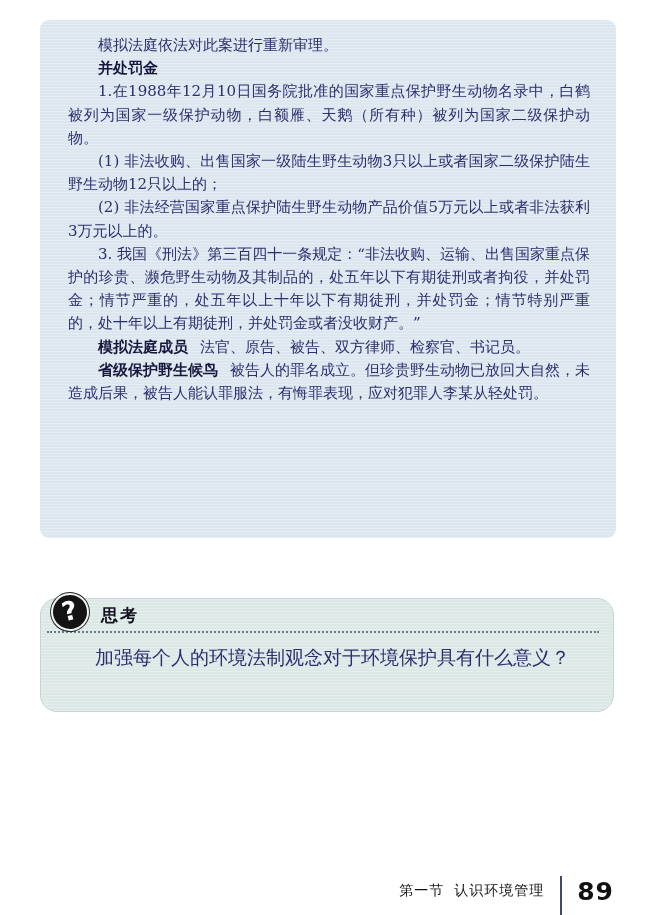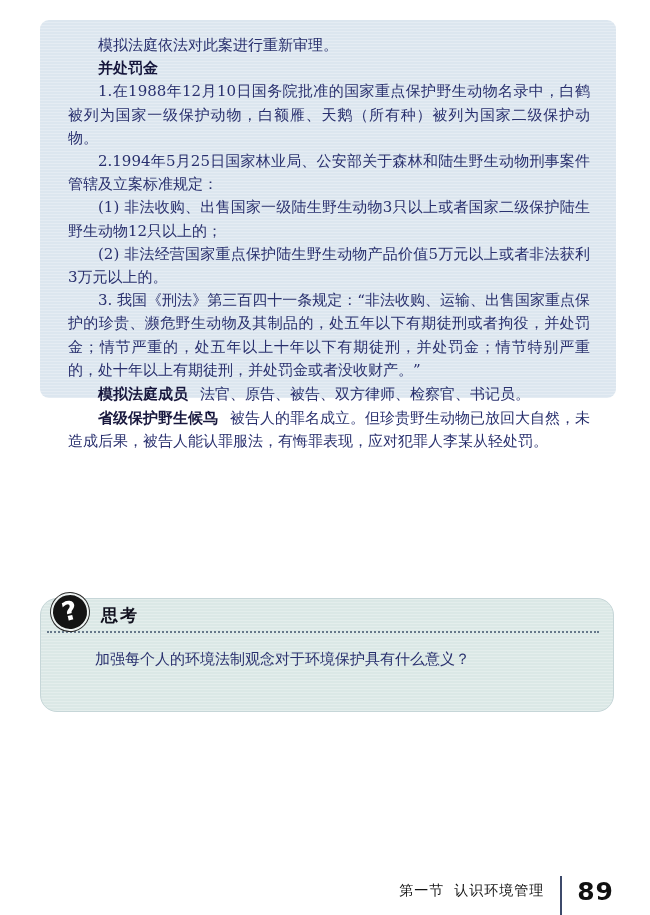--- a/index.html
+++ b/index.html
@@ -3,35 +3,35 @@
 <meta charset="utf-8">
 <style>
   html,body{margin:0;padding:0;}
   body{
     width:650px;height:915px;position:relative;background:#ffffff;
     font-family:"DejaVu Serif","Liberation Serif",serif;
     overflow:hidden;
   }
   
   .content-box{
-    position:absolute;left:40px;top:20px;width:576px;height:378px;
+    position:absolute;left:40px;top:20px;width:576px;height:518px;
     background:#dce6ef;border-radius:9px;box-sizing:border-box;
     padding:14px 26px 0 28px;
     background-image:repeating-linear-gradient(0deg,rgba(255,255,255,.25) 0 1px,rgba(0,0,0,0) 1px 3px);
   }
   .para{
     font-size:15px;line-height:23.2px;color:#29306e;
     text-align:justify;text-indent:2em;margin:0;
   }
   .para.heading{
     font-family:"DejaVu Sans","Liberation Sans",sans-serif;
     font-weight:bold;color:#17173d;text-align:left;
   }
   .para b{
-    font-family:Liberation Sans, sans-serif;
+    font-family:Liberation Serif, serif;
     font-weight:bold;color:#17173d;margin-right:.8em;font-style:normal;
   }
   
   .think-box{
     position:absolute;left:40px;top:598px;width:574px;height:114px;
     background:#dbe8e6;border:1px solid #c6d6d8;border-radius:17px;
     box-sizing:border-box;
     background-image:repeating-linear-gradient(0deg,rgba(255,255,255,.25) 0 1px,rgba(0,0,0,0) 1px 3px);
   }
   .think-header{
@@ -45,21 +45,21 @@
     color:#ffffff;font-family:"DejaVu Sans","Liberation Sans",sans-serif;
     font-weight:bold;font-size:26px;line-height:33px;text-align:center;
     transform:rotate(-14deg);
   }
   .think-title{
     position:absolute;left:54px;top:5px;
     font-family:Liberation Mono, monospace;
     font-weight:bold;font-size:17px;color:#10101e;letter-spacing:2px;
   }
   .think-question{
-    margin:15px 20px 0 54px;font-size:15px;line-height:23px;color:#29306e;
+    margin:15px 20px 0 54px;font-size:19px;line-height:23px;color:#29306e;font-family:Liberation Mono, monospace;
   }
   
   .footer{
     position:absolute;top:876px;right:36px;display:flex;align-items:flex-start;
     font-family:"DejaVu Sans","Liberation Sans",sans-serif;
   }
   .footer-section{
     font-weight:normal;font-size:14px;color:#141414;padding-top:6px;
     margin-right:16px;letter-spacing:1px;white-space:nowrap;
   }
@@ -68,21 +68,20 @@
   .footer-page{font-weight:bold;font-size:25px;color:#111111;padding-top:1px;letter-spacing:1px;}
 </style>
 </head>
 <body>
 
 <div class="content-box">
   <div>
       <div class="para">模拟法庭依法对此案进行重新审理。</div>
       <div class="para heading">并处罚金</div>
       <div class="para">1.在1988年12月10日国务院批准的国家重点保护野生动物名录中，白鹤被列为国家一级保护动物，白额雁、天鹅（所有种）被列为国家二级保护动物。</div>
-      <div class="para">2.1994年5月25日国家林业局、公安部关于森林和陆生野生动物刑事案件管辖及立案标准规定：</div>
       <div class="para">(1) 非法收购、出售国家一级陆生野生动物3只以上或者国家二级保护陆生野生动物12只以上的；</div>
       <div class="para">(2) 非法经营国家重点保护陆生野生动物产品价值5万元以上或者非法获利3万元以上的。</div>
       <div class="para">3. 我国《刑法》第三百四十一条规定：“非法收购、运输、出售国家重点保护的珍贵、濒危野生动物及其制品的，处五年以下有期徒刑或者拘役，并处罚金；情节严重的，处五年以上十年以下有期徒刑，并处罚金；情节特别严重的，处十年以上有期徒刑，并处罚金或者没收财产。”</div>
       <div class="para"><b>模拟法庭成员</b>法官、原告、被告、双方律师、检察官、书记员。</div>
       <div class="para"><b>省级保护野生候鸟</b>被告人的罪名成立。但珍贵野生动物已放回大自然，未造成后果，被告人能认罪服法，有悔罪表现，应对犯罪人李某从轻处罚。</div>
     </div>
 </div>
 
 <div class="think-box">
   <div class="think-header">

